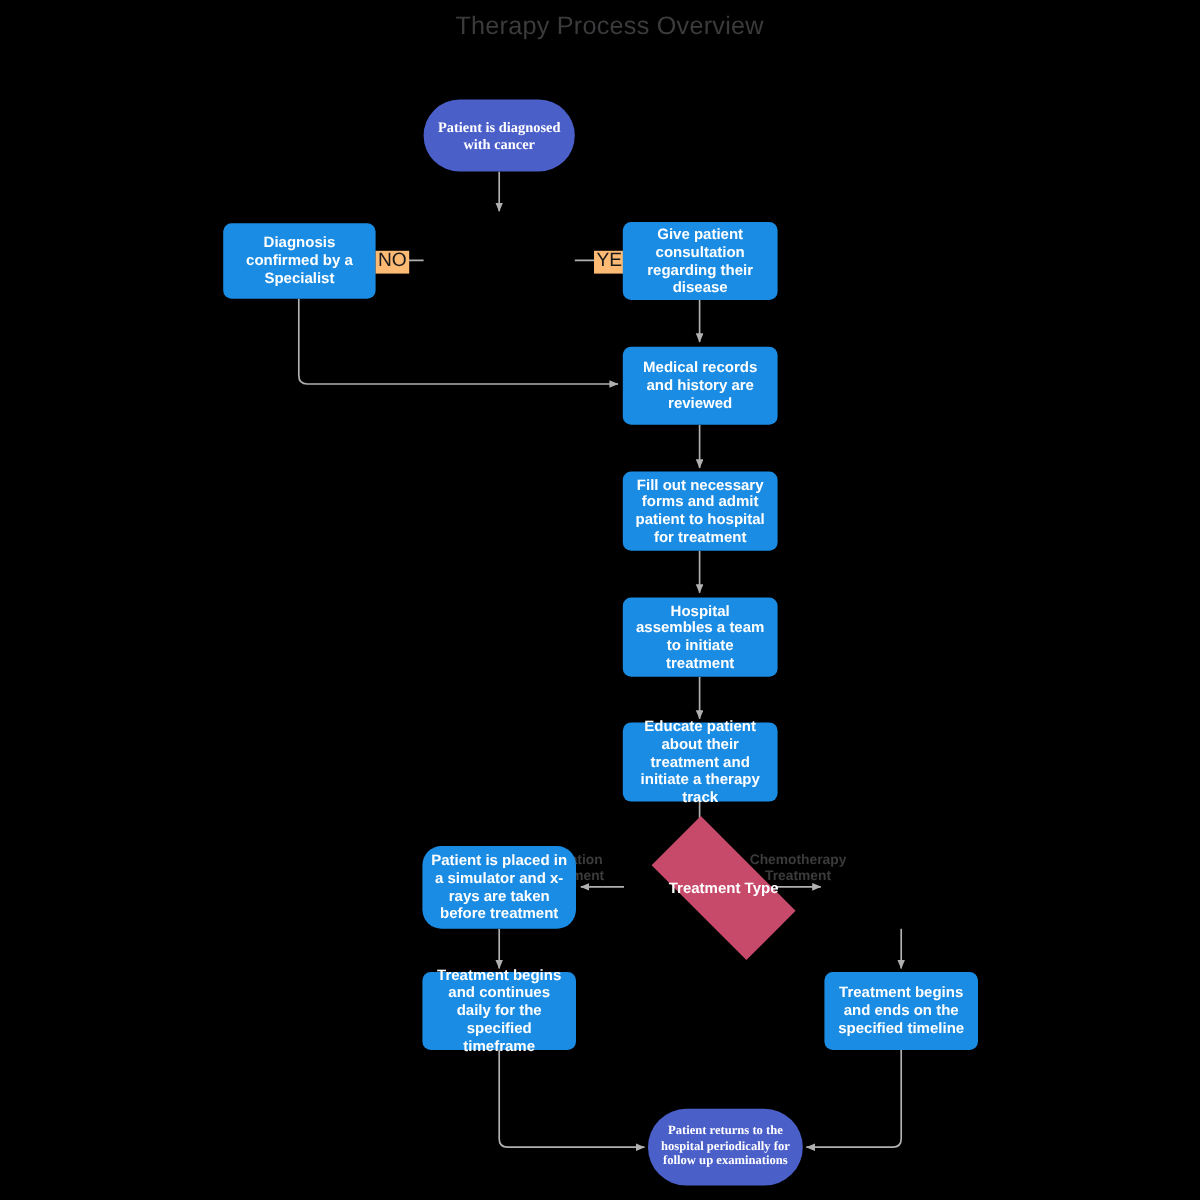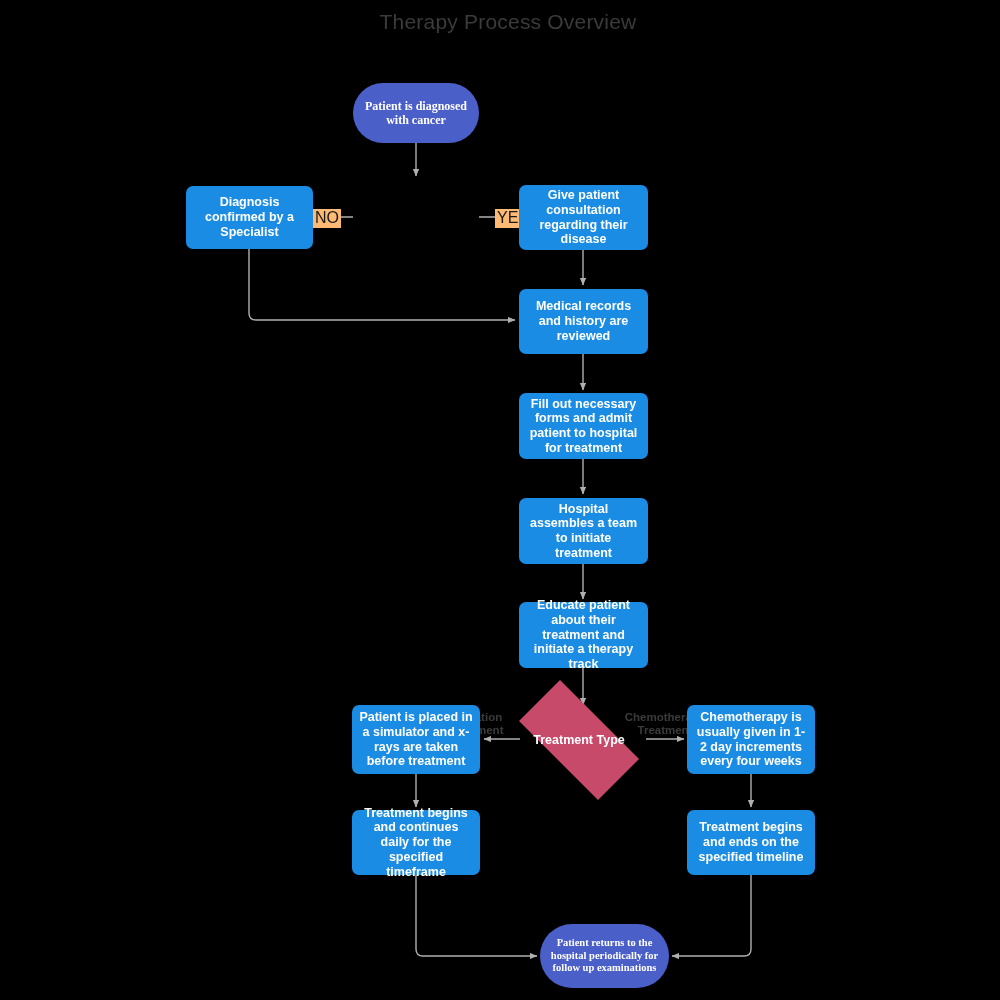--- a/index.html
+++ b/index.html
@@ -176,32 +176,29 @@
   </div>
 
   <div class="node proc" style="left:519px; top:498px; width:129px; height:66px;">
     <span class="lbl">Hospital assembles a team to initiate treatment</span>
   </div>
 
   <div class="node proc" style="left:519px; top:602px; width:129px; height:66px;">
     <span class="lbl">Educate patient about their treatment and initiate a therapy track</span>
   </div>
 
-  <div class="node decision" style="left:500px; top:699px; width:158px; height:82px;">
+  <div class="node decision" style="left:524px; top:699px; width:158px; height:82px;">
     <div class="dia"></div>
     <span class="lbl">Treatment Type</span>
   </div>
 
-  <div class="node proc z-top" style="left:352px; top:705px; width:128px; height:69px;">
+  <div class="node proc z-top" style="left:352px; top:705px; width:128px; height:69px;border-radius:16px;">
     <span class="lbl">Patient is placed in a simulator and x-rays are taken before treatment</span>
   </div>
 
-  <div class="node proc z-top" style="left:687px; top:705px; width:128px; height:69px;">
-    <span class="lbl">Chemotherapy is usually given in 1-2 day increments every four weeks</span>
-  </div>
 
   <div class="node proc" style="left:352px; top:810px; width:128px; height:65px;">
     <span class="lbl">Treatment begins and continues daily for the specified timeframe</span>
   </div>
 
   <div class="node proc" style="left:687px; top:810px; width:128px; height:65px;">
     <span class="lbl">Treatment begins and ends on the specified timeline</span>
   </div>
 
   <div class="node term small" style="left:540px; top:924px; width:129px; height:64px;">

